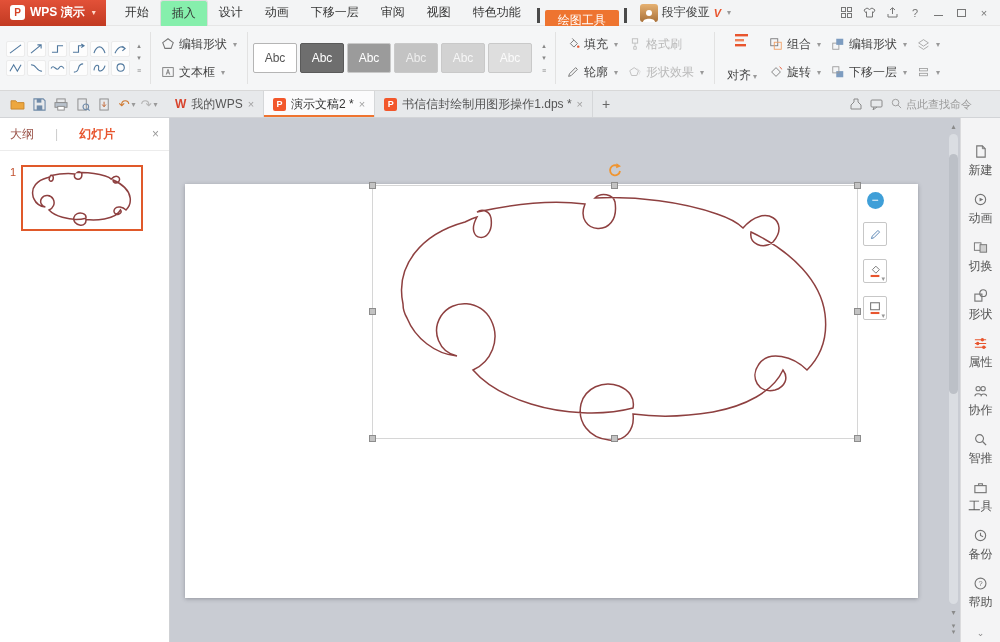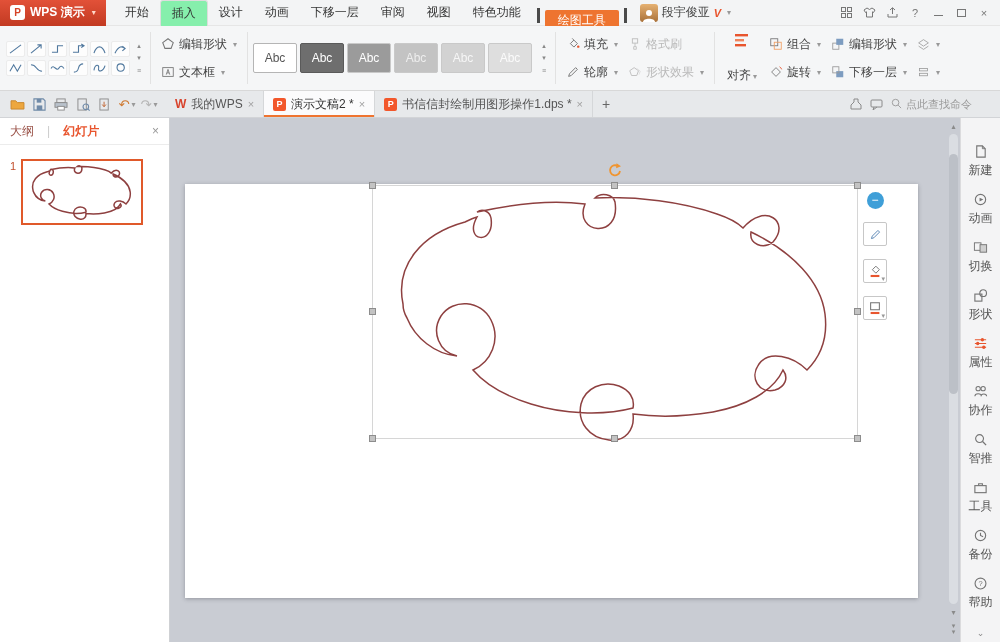--- a/index.html
+++ b/index.html
@@ -60,21 +60,21 @@
 .wlettericon{color:#d8432c;font-weight:bold}
 .tclose{color:#a2a2a2;font-size:11px}
 .addtab{width:26px;align-self:stretch;display:flex;align-items:center;justify-content:center;color:#666;font-size:14px}
 .dright{margin-left:auto;display:flex;align-items:center;gap:8px;padding-right:8px}
 .searchbox{display:flex;gap:4px;color:#999}
 input.search{border:none;background:transparent;outline:none;width:86px;font-size:11px;color:#777}
 input.search::placeholder{color:#9a9a9a}
 
 
 .lpanel{position:absolute;top:118px;left:0;width:170px;bottom:0;background:#fff;border-right:1px solid #cfd1d4}
-.lphead{height:27px;display:flex;align-items:center;gap:13px;padding:0 10px;border-bottom:1px solid #ececec}
+.lphead{height:33px;display:flex;align-items:center;gap:21px;padding:0 10px;border-bottom:1px solid #ececec}
 .lp-outline{color:#9a5248}
 .lp-pipe{color:#ccc}
 .lp-slides{color:#e8552e;font-weight:bold}
 .lp-close{margin-left:auto;color:#999}
 .thumbrow{display:flex;align-items:flex-start;gap:5px;margin:14px 6px 0 10px}
 .thumbnum{font-size:11px;color:#c2502e;margin-top:1px}
 .thumb{width:122px;height:66px;background:#fff;border:2px solid #e0592a;display:flex;align-items:center;justify-content:center}
 
 
 .canvas{position:absolute;top:118px;left:170px;right:40px;bottom:0;background:#c9ccd3;overflow:hidden}

